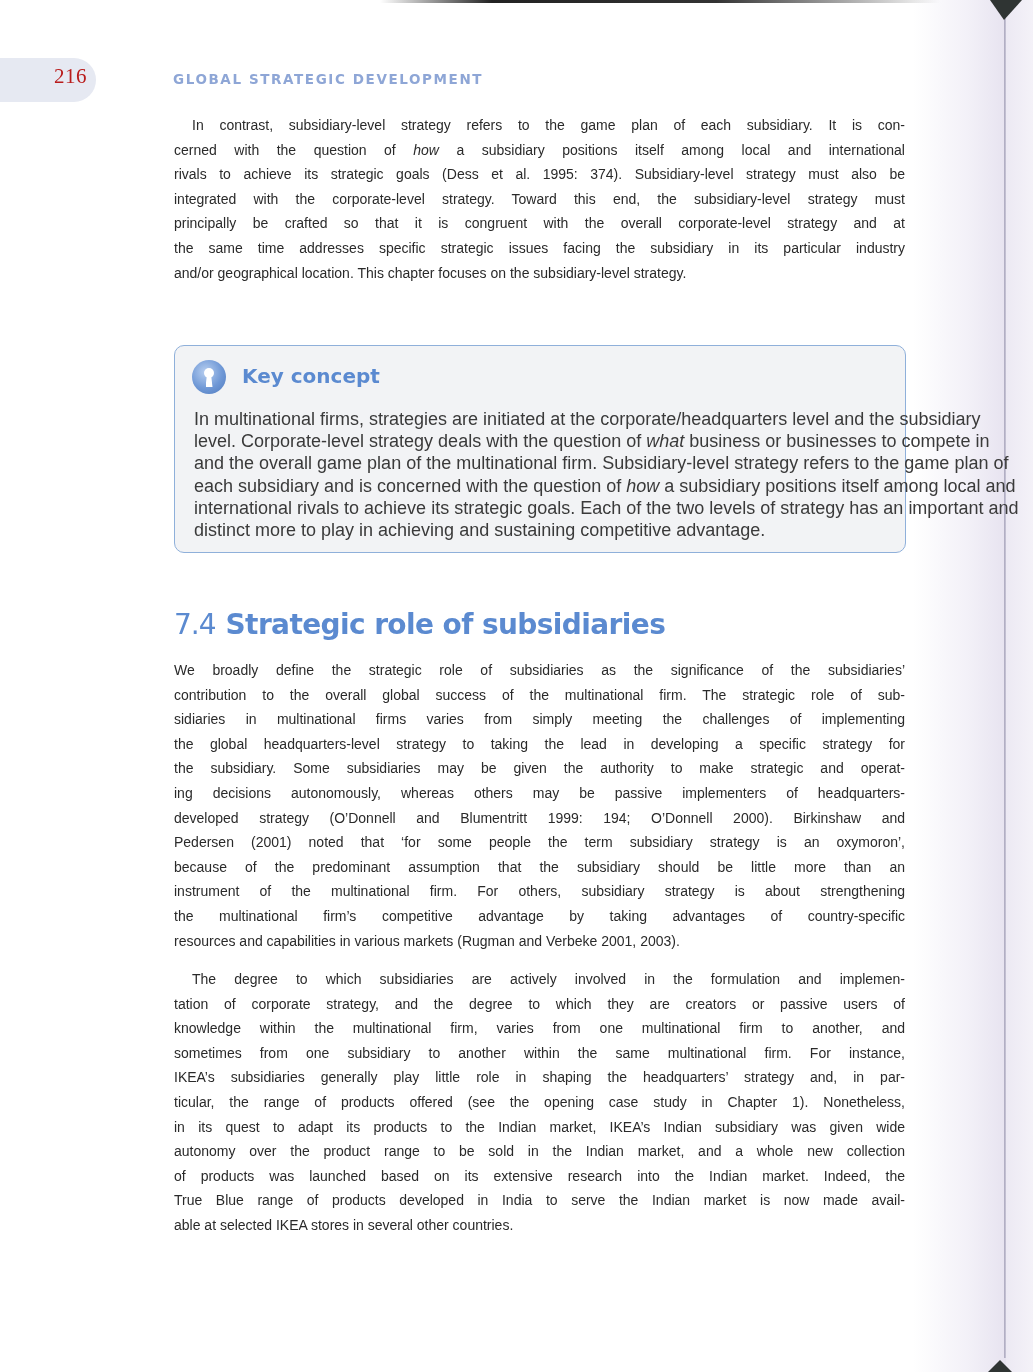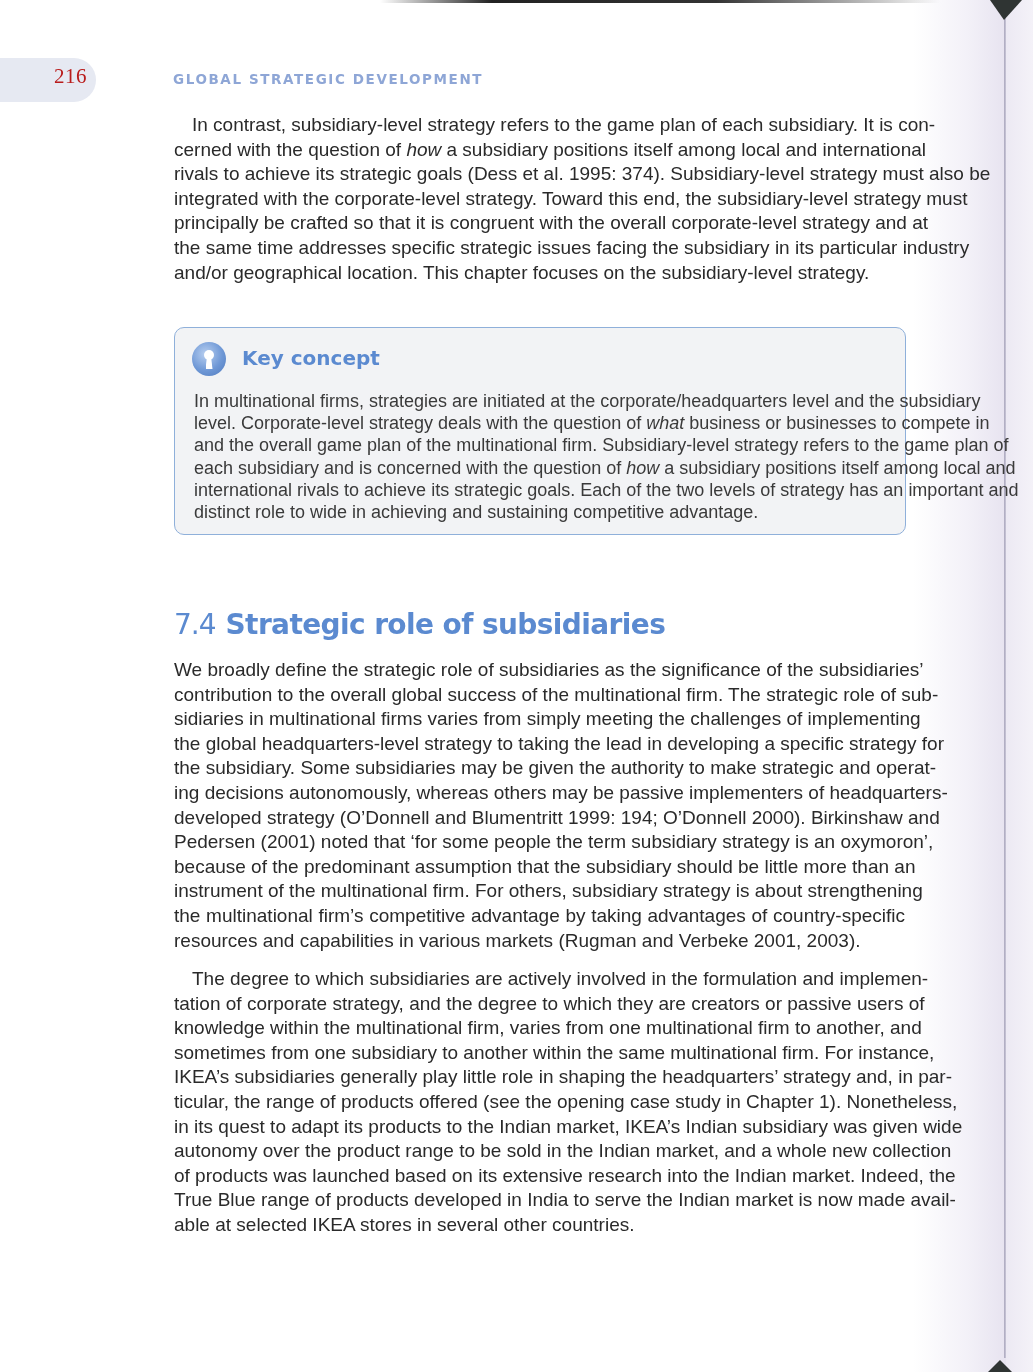--- a/index.html
+++ b/index.html
@@ -45,32 +45,32 @@
     font-family: Liberation Serif, serif; letter-spacing: 0.5px;
   }
   .running-head {
     position: absolute; left: 173px; top: 71px; font-size: 13.5px; font-weight: bold;
     letter-spacing: 1.6px; color: #8ea6d6;
     font-family: "DejaVu Sans", sans-serif;
   }
 
   .body-text {
     position: absolute; left: 174px; width: 731px;
-    font-size: 19px; line-height: 24.6px; color: #2a2a2a;
+    font-size: 14px; line-height: 24.6px; color: #2a2a2a;
     text-align: justify; font-family: "Liberation Sans", sans-serif;
   }
   .body-text p { margin: 0; text-indent: 0; }
   .body-text p.indent { text-indent: 18px; }
   .body-text .line { display: block; text-align-last: justify; white-space: nowrap; }
   .body-text .line.last { text-align-last: left; }
   em { font-style: italic; }
 
   .para1 { top: 113px; }
   .key-box {
-    position: absolute; left: 174px; top: 327px; width: 730px; height: 206px;
+    position: absolute; left: 174px; top: 345px; width: 730px; height: 206px;
     border: 1.5px solid #8fb0da; border-radius: 10px;
     background: #f2f3f5;
   }
   .key-icon {
     position: absolute; left: 17px; top: 14px; width: 34px; height: 34px; border-radius: 50%;
     background: radial-gradient(circle at 40% 35%, #b8cff0 0%, #6f98d6 55%, #4e79bd 100%);
   }
   .key-icon .keyhole-top {
     position: absolute; left: 12px; top: 8px; width: 10px; height: 10px; border-radius: 50%; background: #fff;
   }
@@ -131,21 +131,21 @@
     <div class="keyhole-top"></div>
     <div class="keyhole-bottom"></div>
   </div>
   <div class="key-title">Key concept</div>
   <div class="key-text" style="text-indent: 0px;">
       <span class="line">In multinational firms, strategies are initiated at the corporate/headquarters level and the subsidiary</span>
       <span class="line">level. Corporate-level strategy deals with the question of <em>what</em> business or businesses to compete in</span>
       <span class="line">and the overall game plan of the multinational firm. Subsidiary-level strategy refers to the game plan of</span>
       <span class="line">each subsidiary and is concerned with the question of <em>how</em> a subsidiary positions itself among local and</span>
       <span class="line">international rivals to achieve its strategic goals. Each of the two levels of strategy has an important and</span>
-      <span class="line last">distinct role to wide in achieving and sustaining competitive advantage.</span>
+      <span class="line last">distinct more to play in achieving and sustaining competitive advantage.</span>
     </div>
 </div>
 
 <div class="section-heading">
   <span class="num">7.4</span><span class="title">Strategic role of subsidiaries</span>
 </div>
 
 <div class="body-text para2">
   <p style="text-indent: 0px;">
       <span class="line">We broadly define the strategic role of subsidiaries as the significance of the subsidiaries’</span>

